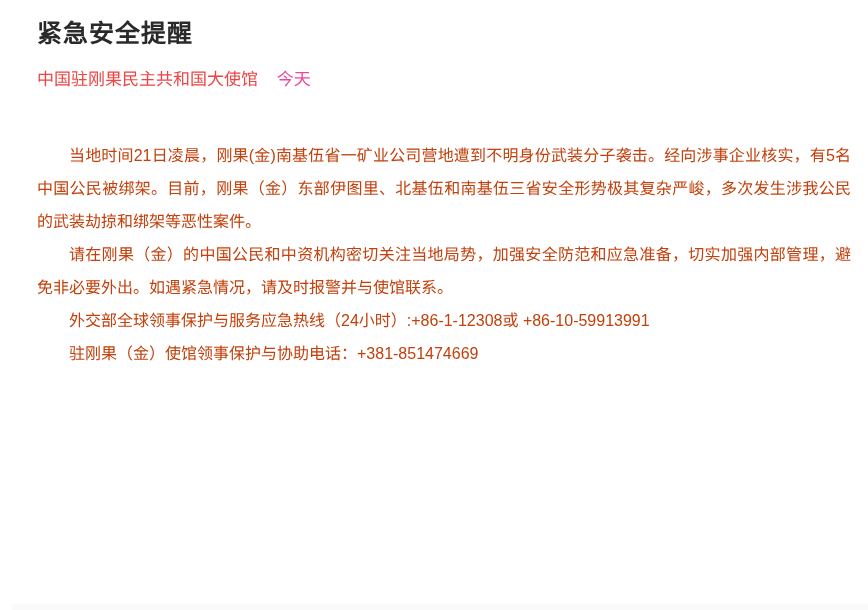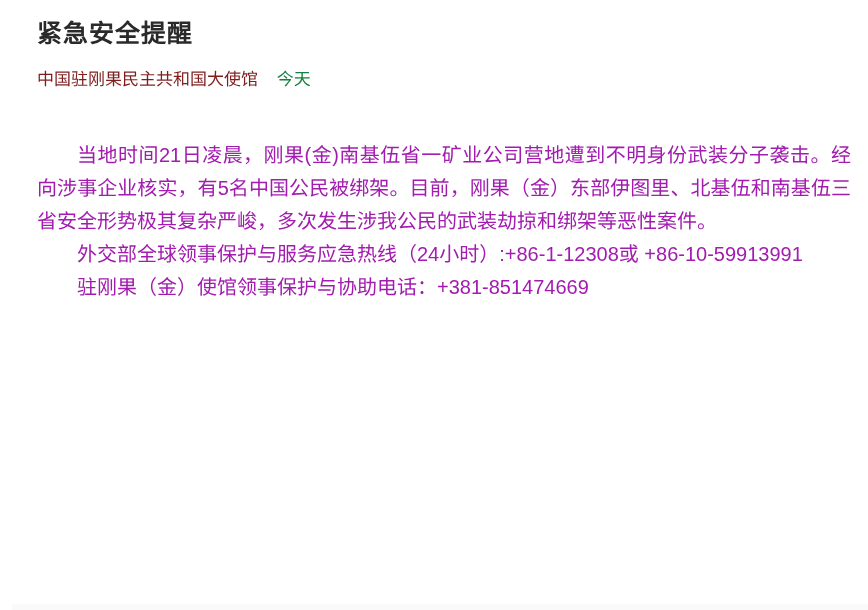--- a/index.html
+++ b/index.html
@@ -25,34 +25,34 @@
     color: #2a2a2a;
     letter-spacing: 1px;
     line-height: 30px;
   }
   .byline {
     margin-top: 22px;
     font-size: 17px;
     line-height: 20px;
   }
   .account-name {
-    color: #7f1d1d;
+    color: #ef4444;
     cursor: pointer;
   }
   .publish-date {
-    color: #15803d;
+    color: #ec4899;
     margin-left: 14px;
   }
   .article-body {
     margin-top: 49px;
   }
   .article-body p.para {
-    font-size: 20px;
+    font-size: 16px;
     line-height: 33px;
-    color: #a21caf;
+    color: #c2410c;
     text-align: justify;
     text-indent: 2em;
     margin: 0;
     word-break: break-all;
   }
 </style>
 </head>
 <body>
 
 <div class="page">
@@ -60,17 +60,18 @@
   <h1 class="article-title">紧急安全提醒</h1>
 
   <div class="byline">
     <span class="account-name">中国驻刚果民主共和国大使馆</span>
     <span class="publish-date">今天</span>
   </div>
 
   <div class="article-body">
 
   <p class="para">当地时间21日凌晨，刚果(金)南基伍省一矿业公司营地遭到不明身份武装分子袭击。经向涉事企业核实，有5名中国公民被绑架。目前，刚果（金）东部伊图里、北基伍和南基伍三省安全形势极其复杂严峻，多次发生涉我公民的武装劫掠和绑架等恶性案件。</p>
+      <p class="para">请在刚果（金）的中国公民和中资机构密切关注当地局势，加强安全防范和应急准备，切实加强内部管理，避免非必要外出。如遇紧急情况，请及时报警并与使馆联系。</p>
       <p class="para">外交部全球领事保护与服务应急热线（24小时）:+86-1-12308或 +86-10-59913991</p>
       <p class="para">驻刚果（金）使馆领事保护与协助电话：+381-851474669</p>
     </div>
 
 </div>
 
 </body></html>

